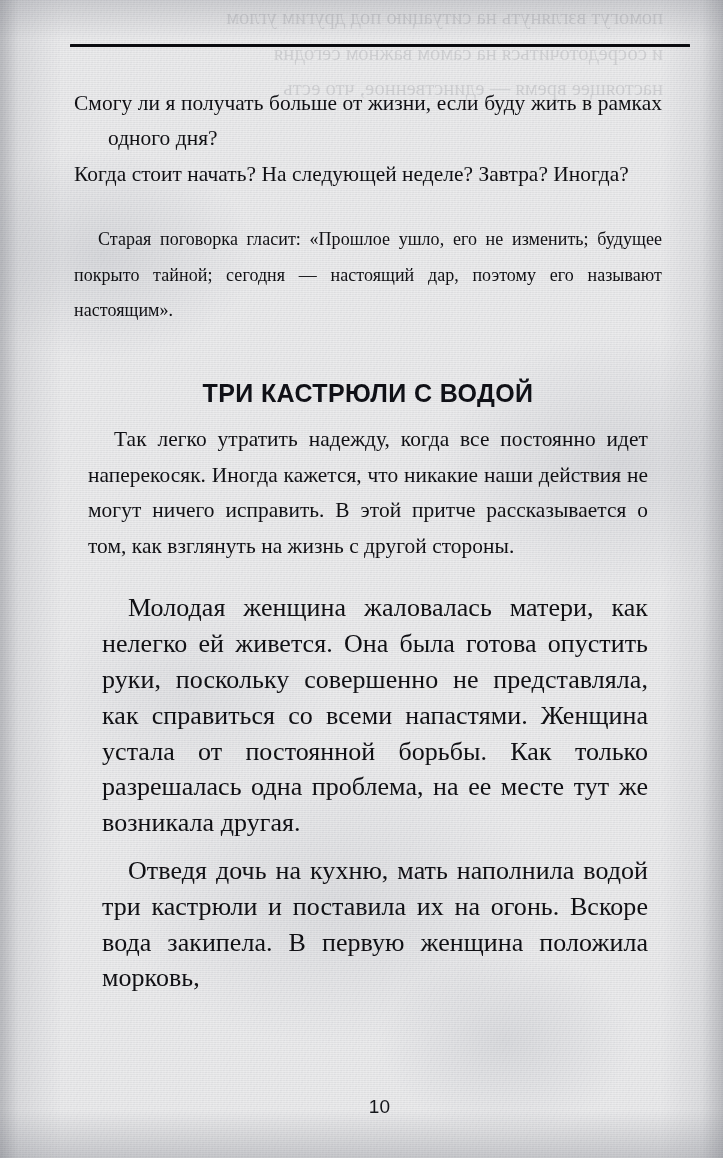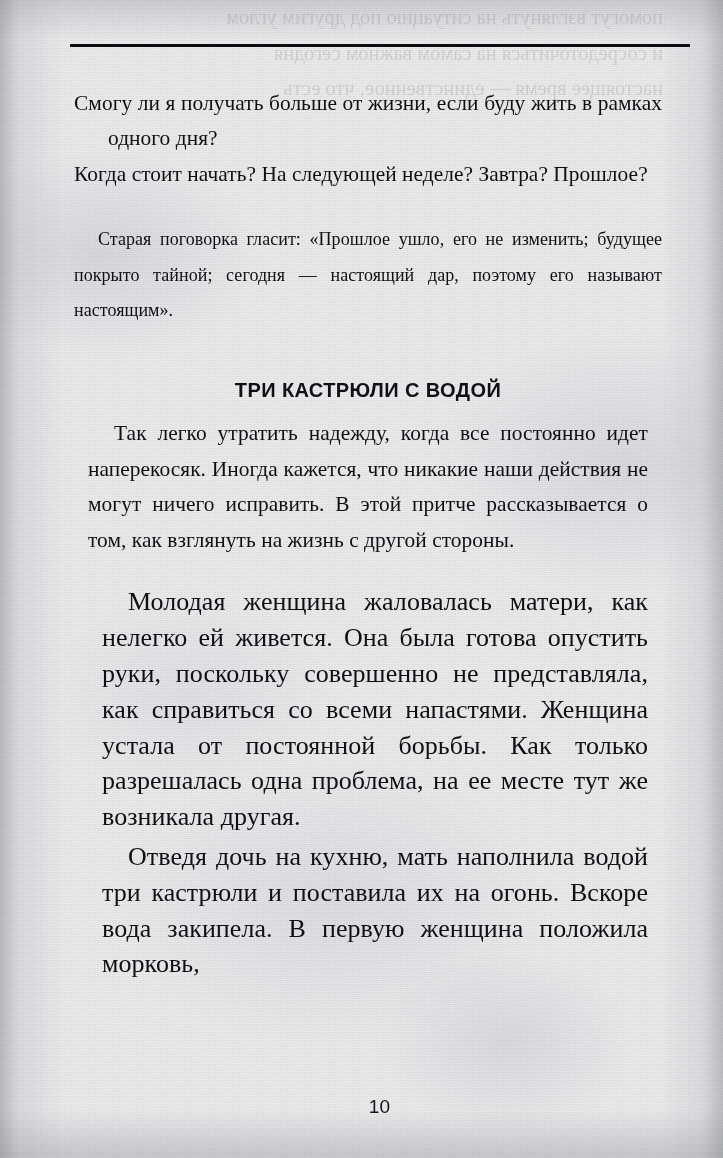--- a/index.html
+++ b/index.html
@@ -131,21 +131,21 @@
     margin: 30px 0 0 0;
     font-size: 18px;
     line-height: 35.6px;
     text-align: justify;
     text-indent: 24px;
     letter-spacing: 0.05px;
   }
 
   .section-title {
     font-family: "Liberation Sans", "DejaVu Sans", sans-serif;
-    font-size: 20px;
+    font-size: 25px;
     font-weight: 700;
     text-align: center;
     letter-spacing: 0.4px;
     color: #101117;
     margin: 50px 0 12px 0;
   }
 
   .body-para {
     margin: 14px;
     font-size: 21.4px;
@@ -161,21 +161,21 @@
     padding: 0 14px 0 28px;
   }
   .story p {
     margin: 0;
     font-size: 26px;
     line-height: 35.8px;
     text-align: justify;
     text-indent: 26px;
     letter-spacing: 0.05px;
   }
-  .story p + p { margin-top: 4px; }
+  .story p + p { margin-top: 12px; }
 
   .folio {
     position: absolute;
     left: 0;
     right: 0;
     top: 1096px;
     text-align: center;
     font-family: "Liberation Sans", "DejaVu Sans", sans-serif;
     font-size: 19px;
     font-weight: 400;
@@ -199,21 +199,21 @@
   </div>
 
   <div class="header">
     <div class="header-rule"></div>
   </div>
 
   <div class="content">
 
     <ul class="qlist">
       <li class="qitem">Смогу ли я получать больше от жизни, если буду жить в рамках одного дня?</li>
-      <li class="qitem">Когда стоит начать? На следующей неделе? Завтра? Прошлое?</li>
+      <li class="qitem">Когда стоит начать? На следующей неделе? Завтра? Иногда?</li>
     </ul>
 
     <p class="saying">Старая поговорка гласит: «Прошлое ушло, его не изменить; будущее покрыто тайной; сегодня — настоящий дар, поэтому его называют настоящим».</p>
 
     <h2 class="section-title">ТРИ КАСТРЮЛИ С ВОДОЙ</h2>
 
     <p class="body-para">Так легко утратить надежду, когда все постоянно идет наперекосяк. Иногда кажется, что никакие наши действия не могут ничего исправить. В этой притче рассказывается о том, как взглянуть на жизнь с другой стороны.</p>
 
     <div class="story">
       <p>Молодая женщина жаловалась матери, как нелегко ей живется. Она была готова опустить руки, поскольку совершенно не представляла, как справиться со всеми напастями. Женщина устала от постоянной борьбы. Как только разрешалась одна проблема, на ее месте тут же возникала другая.</p>

